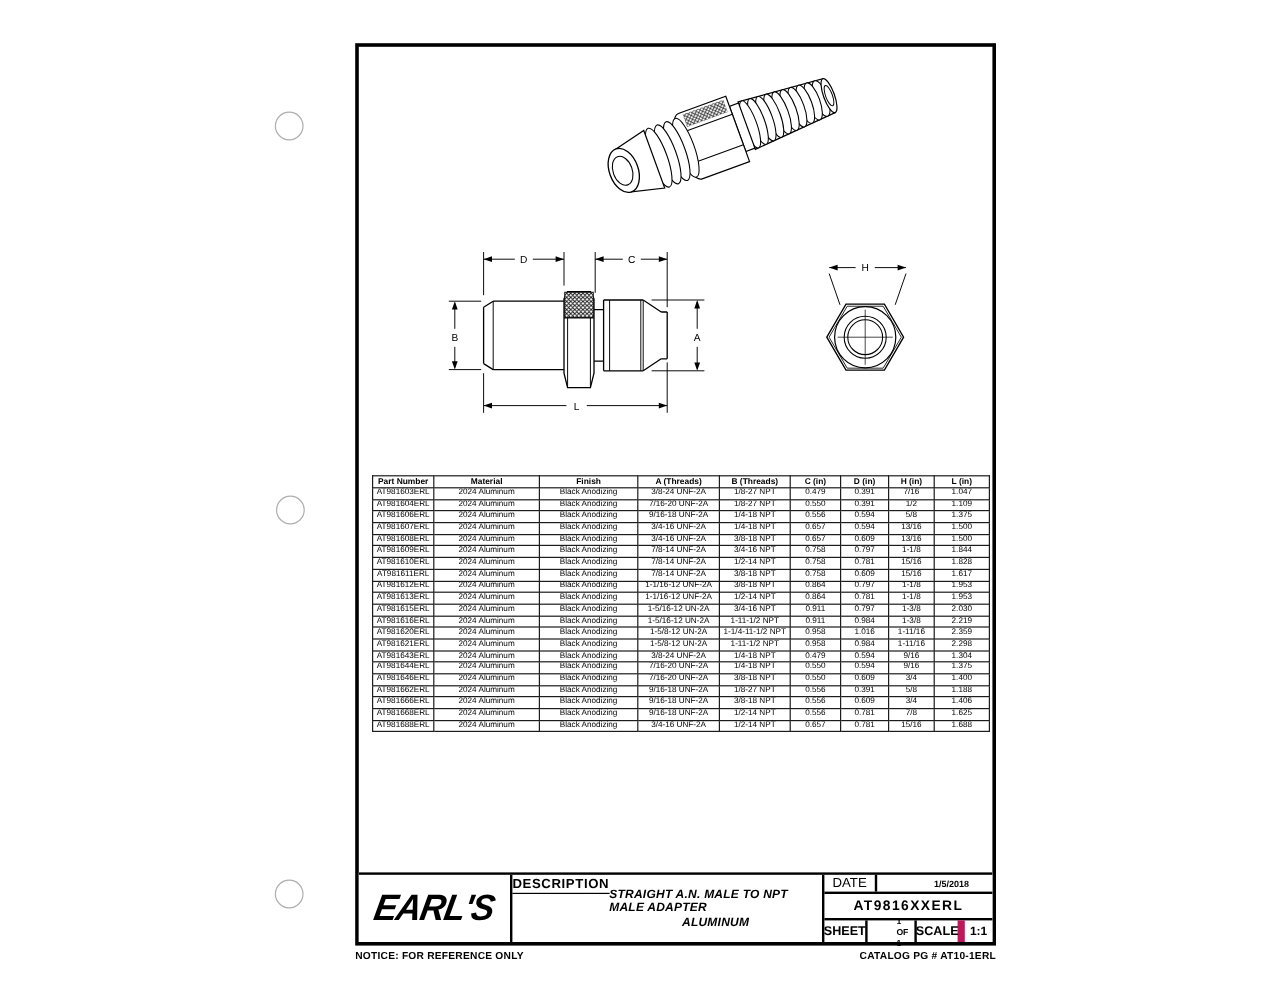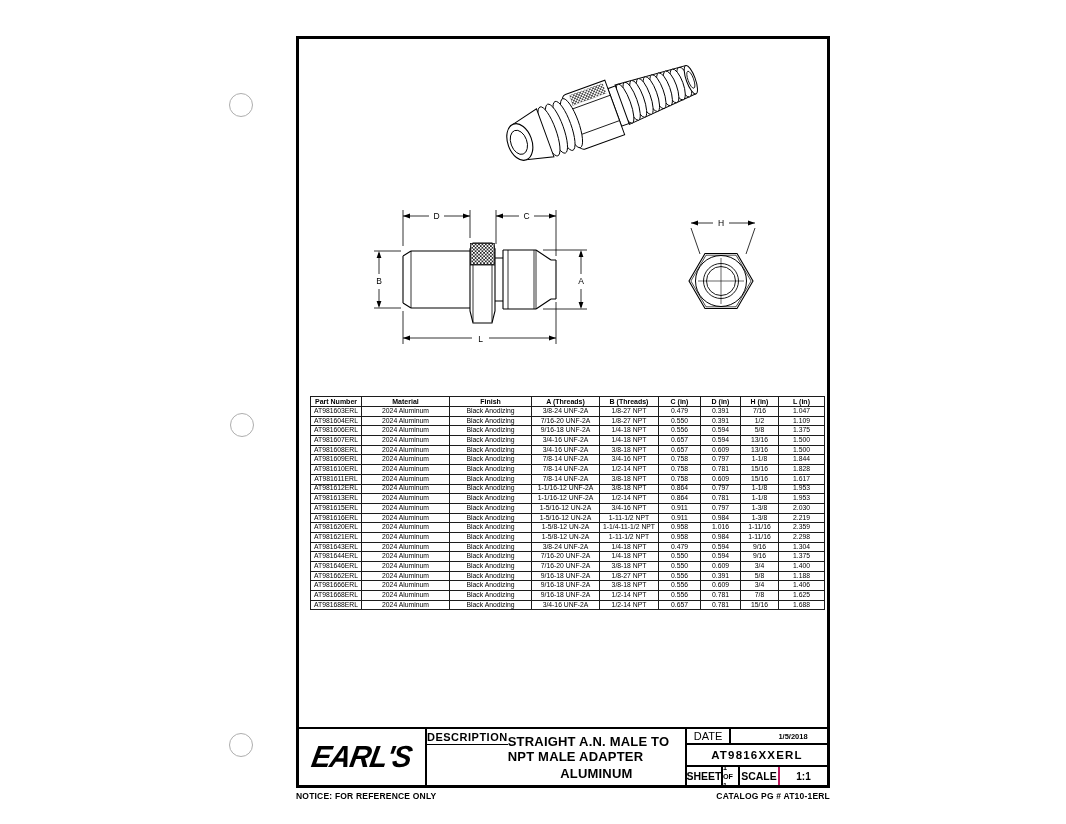--- a/index.html
+++ b/index.html
@@ -23,30 +23,30 @@
   }
   .parts-table th { font-weight:bold; font-size:7px; height:10px; }
   .parts-table { border:1.5px solid #000; }
 
   .title-block { position:absolute; left:0; right:0; bottom:0; height:58px; border-top:2.5px solid #000; display:flex; background:#fff; }
   .tb-logo-cell { width:128px; border-right:2.5px solid #000; display:flex; align-items:center; justify-content:center; }
   .logo-text { font-size:29px; font-weight:800; font-style:italic; letter-spacing:-1px; transform:skewX(-10deg) scaleY(1.05); white-space:nowrap; }
   .tb-desc-cell { width:260px; border-right:2.5px solid #000; display:flex; flex-direction:row; }
   .tb-desc-header { height:16px; border-bottom:1.5px solid #000; display:flex; align-items:center; justify-content:center; font-weight:bold; font-size:11px; letter-spacing:0.5px; }
   .tb-desc-body { flex:1; display:flex; flex-direction:column; align-items:center; justify-content:center; gap:2px; }
-  .tb-desc-line { font-weight:bold; font-size:13px; letter-spacing:0.2px; }
+  .tb-desc-line { font-weight:bold; font-size:10px; letter-spacing:0.2px;font-style:italic; }
   .tb-right-cell { flex:1; display:flex; flex-direction:column; }
   .tb-row1 { height:16px; display:flex; border-bottom:2px solid #000; }
   .tb-date-label { width:44px; border-right:2px solid #000; display:flex; align-items:center; justify-content:center; font-weight:normal; font-size:11px; }
   .tb-date-value { flex:1; display:flex; align-items:center; justify-content:center; font-weight:bold; font-size:7.5px;margin-left:28px; }
   .tb-row2 { flex:1; display:flex; align-items:center; justify-content:center; font-size:11.5px; font-weight:600; letter-spacing:1.2px; border-bottom:2px solid #000; }
   .tb-row3 { height:18px; display:flex; }
   .tb-sheet-label { width:36px; border-right:2px solid #000; display:flex; align-items:center; justify-content:center; font-weight:bold; font-size:10.5px; }
-  .tb-sheet-value { width:17px; border-right:2px solid #000; display:flex; align-items:center; justify-content:center; font-weight:bold; font-size:7.2px; }
-  .tb-scale-label { width:40px; border-right:2px solid #be185d; display:flex; align-items:center; justify-content:center; font-weight:bold; font-size:10.5px; }
+  .tb-sheet-value { width:17px; border-right:2px solid #000; display:flex; align-items:center; justify-content:center; font-weight:bold; font-size:7.2px;margin-left:24px; }
+  .tb-scale-label { width:40px; border-right:6px solid #be185d; display:flex; align-items:center; justify-content:center; font-weight:bold; font-size:10.5px; }
   .tb-scale-value { flex:1; display:flex; align-items:center; justify-content:center; font-weight:bold; font-size:10px; }
 
   .footer { position:absolute; left:296px; top:791px; width:534px; display:flex; justify-content:space-between; font-weight:bold; font-size:8.5px; letter-spacing:0.2px; }
 
   svg text { font-family:"Liberation Sans", sans-serif; font-size:8.5px; fill:#000; }
 </style>
 </head>
 <body>
 
 <div class="page">

